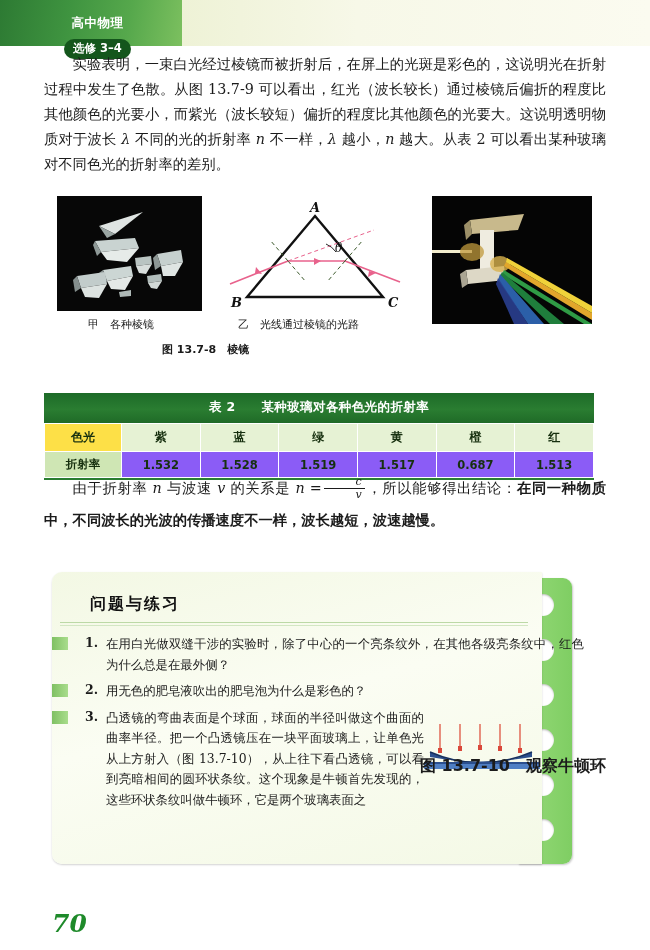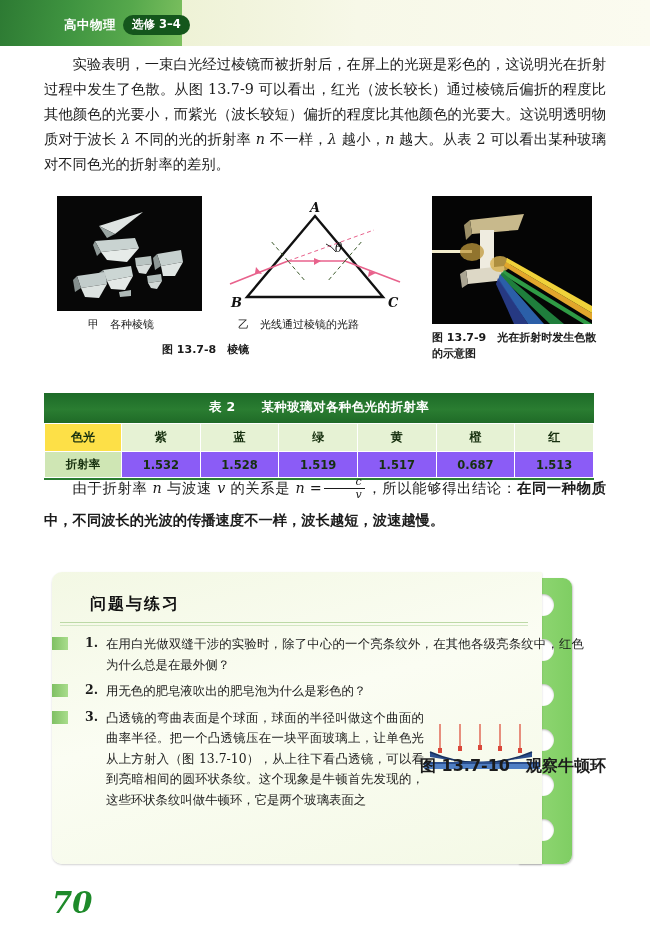--- a/index.html
+++ b/index.html
@@ -30,20 +30,21 @@
     width: 182px; height: 46px;
     background: linear-gradient(100deg, #2d7a33 0%, #3f9440 38%, #56a84c 70%, #7cc05f 100%);
   }
   .header-inner {
     position: absolute;
     left: 64px; top: 15px;
     display: flex;
     align-items: center;
     gap: 7px;
     white-space: nowrap;
+    flex-direction: column;
   }
   .header-title {
     color: #ffffff;
     font-size: 12.5px;
     font-weight: bold;
     letter-spacing: .5px;
     font-family: "DejaVu Sans", "Liberation Sans", sans-serif;
   }
   .header-pill {
     background: #14561c;
@@ -290,22 +291,22 @@
     font-size: 16px;
     font-weight: bold;
     color: #1b1b1b;
     white-space: nowrap;
     font-family: "DejaVu Sans", "Liberation Sans", sans-serif;
   }
 
   
   .pageno {
     position: absolute;
-    left: 52px; top: 886px;
-    font-size: 29px;
+    left: 52px; top: 909px;
+    font-size: 25px;
     font-style: italic;
     font-weight: bold;
     color: #1e8a2a;
     font-family: "DejaVu Serif", "Liberation Serif", serif;
   }
 </style>
 </head>
 <body>
 
 <div class="header-band">
@@ -385,21 +386,20 @@
       <polygon points="72,74 160,128 152,128 70,78" fill="#2f9a45"></polygon>
       <polygon points="70,76 132,128 118,128 68,80" fill="#1f7e3c"></polygon>
       <polygon points="68,78 112,128 96,128 66,84" fill="#2b5fa8"></polygon>
       <polygon points="66,82 96,128 82,128 64,88" fill="#2a3f90" opacity="0.9"></polygon>
     </svg>
   </div>
 
   <span class="cap cap-a">甲　各种棱镜</span>
   <span class="cap cap-b">乙　光线通过棱镜的光路</span>
   <span class="cap-main">图 13.7-8　棱镜</span>
-  <span class="cap-c">图 13.7-9　光在折射时发生色散的示意图</span>
 </div>
 
 <div class="table-wrap">
   <table class="data">
     <caption>表 2　　某种玻璃对各种色光的折射率</caption>
     <tbody>
         <tr>
       <th class="rowhead">色光</th>
       <th>紫</th>
       <th>蓝</th>

